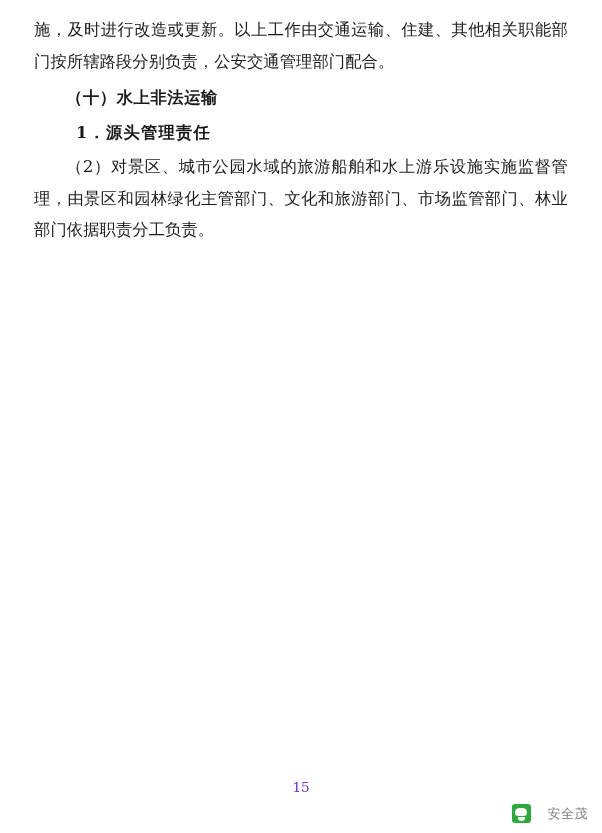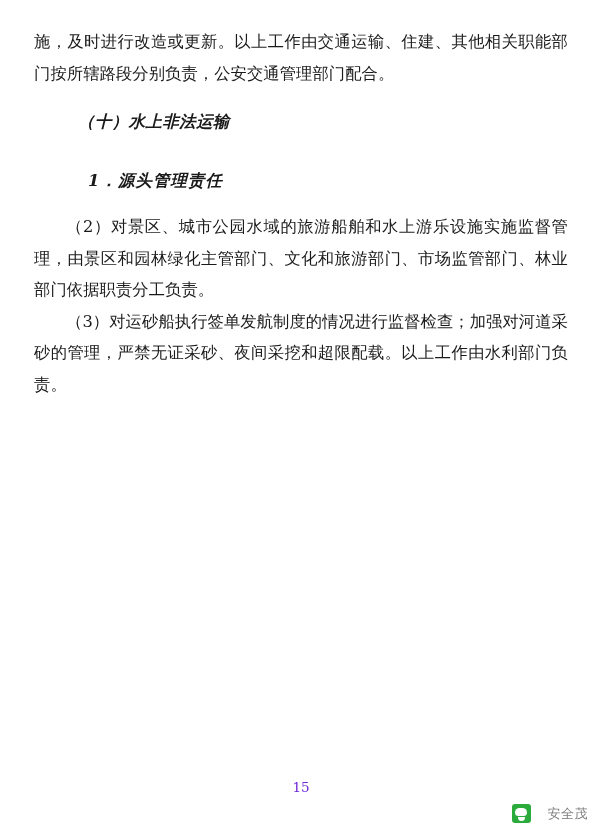--- a/index.html
+++ b/index.html
@@ -13,42 +13,41 @@
     font-family: "DejaVu Serif", "Liberation Serif", serif;
     color: #1a1a1a;
     overflow: hidden;
     position: relative;
   }
   .page {
     position: relative;
     width: 602px;
     height: 833px;
     box-sizing: border-box;
-    padding: 26px 34px 0 34px;
+    padding: 14px 34px 0 34px;
   }
   .body-text {
     font-size: 16.3px;
     line-height: 31.5px;
     text-align: justify;
     text-justify: inter-ideograph;
     letter-spacing: 0.1px;
   }
   .para {
     margin: 0;
     text-indent: 0;
   }
   .para.indent {
     text-indent: 32px;
   }
   .heading {
-    margin: 12px;
+    margin: 0;
     font-weight: bold;
     text-indent: 32px;
     letter-spacing: 0.6px;
-    font-style: italic;
   }
   .heading.sub {
     text-indent: 42px;
     letter-spacing: 1.2px;
   }
   .spacer-sm { height: 3px; }
   .spacer-md { height: 5px; }
 
   .page-number {
     position: absolute;
@@ -119,21 +118,20 @@
 
     <div class="spacer-sm"></div>
 
     <p class="heading sub">1．源头管理责任</p>
 
     <div class="spacer-sm"></div>
 
 
     <p class="para indent">（2）对景区、城市公园水域的旅游船舶和水上游乐设施实施监督管理，由景区和园林绿化主管部门、文化和旅游部门、市场监管部门、林业部门依据职责分工负责。</p>
 
-    <p class="para indent">（3）对运砂船执行签单发航制度的情况进行监督检查；加强对河道采砂的管理，严禁无证采砂、夜间采挖和超限配载。以上工作由水利部门负责。</p>
 
 
 
   </div>
 
   <div class="page-number">15</div>
 
   <div class="watermark">
     <span class="wm-logo"></span>
     <span class="wm-text">安全茂</span>

